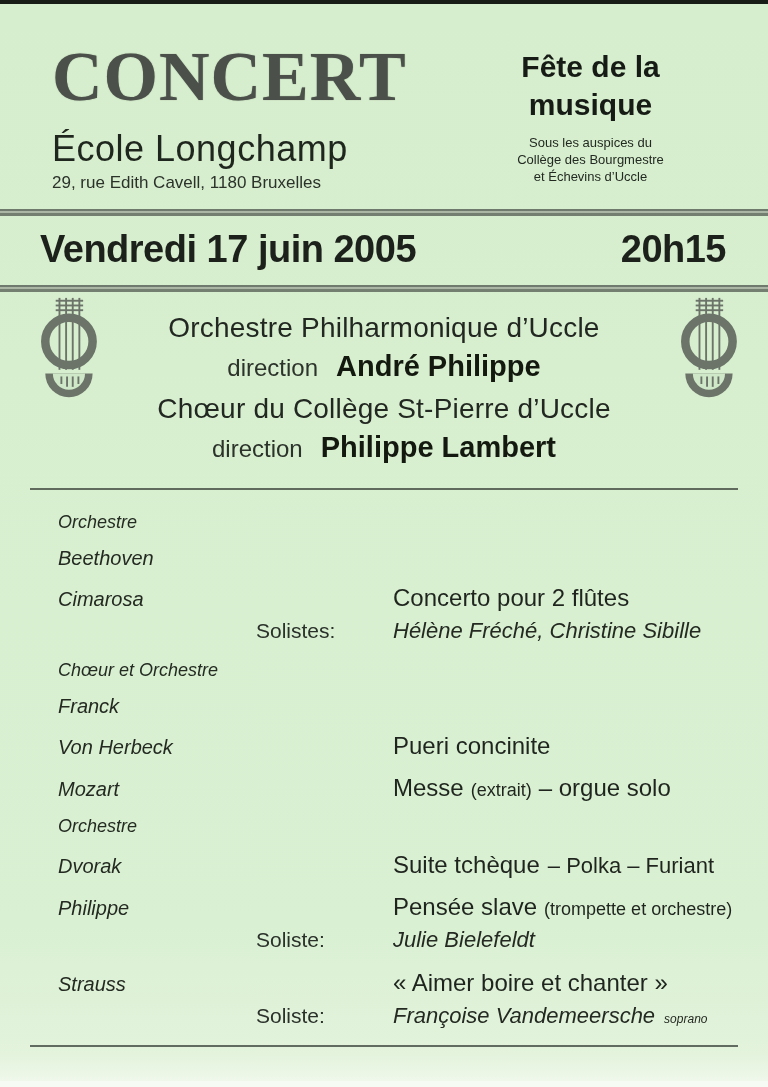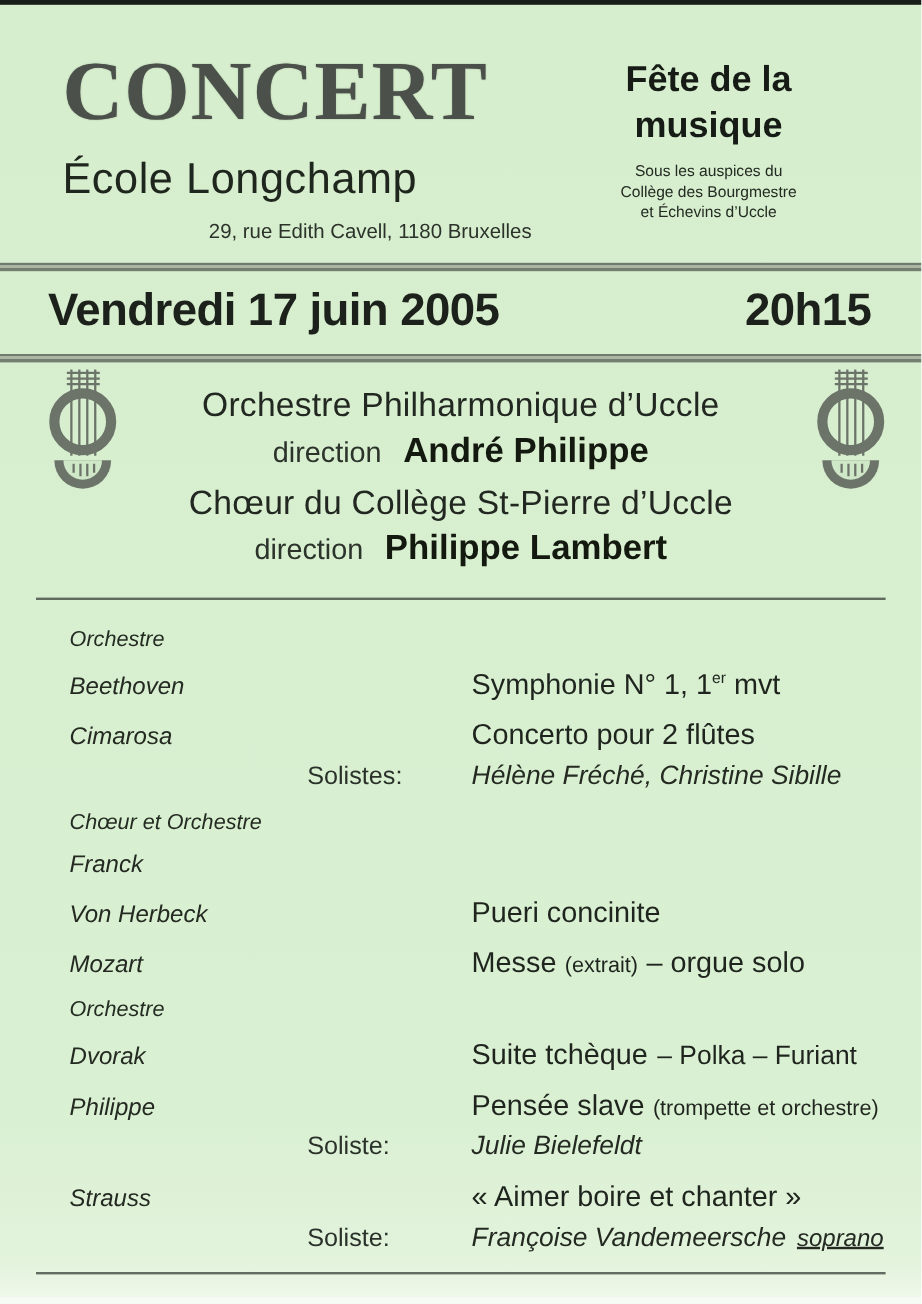--- a/index.html
+++ b/index.html
@@ -15,21 +15,21 @@
   
   header{display:flex;padding:42px 30px 0 52px;}
   .h-left{width:57%;}
   .title{
     font-family:"Liberation Serif",serif;
     font-size:70px;line-height:1;margin:0;
     font-weight:600;color:#4b514a;letter-spacing:1px;
     text-shadow:0 0 1px rgba(60,66,58,.55);
   }
   .venue{font-size:36px;margin-top:16px;color:#1f261d;letter-spacing:.5px;}
-  .addr{font-size:17px;margin-top:13px;color:#2b322a;text-align:right;}
+  .addr{font-size:17px;margin-top:3px;color:#2b322a;}
   .h-right{flex:1;text-align:center;padding-top:6px;}
   .event{font-weight:bold;font-size:30px;line-height:1.25;color:#161c15;}
   .auspices{font-size:13px;line-height:1.3;margin-top:12px;color:#232a22;}
   
   .band{
     height:7px;margin:0;
     background:linear-gradient(to bottom,#5d655c 0,#5d655c 2px,#a3ac9c 2px,#a3ac9c 4px,#626a60 4px,#626a60 7px);
     opacity:.85;
   }
   .band.first{margin-top:16px;}
@@ -55,21 +55,21 @@
   .row{display:grid;grid-template-columns:198px 137px 1fr;align-items:baseline;margin-bottom:14px;}
   .row.sub{margin-top:-8px;margin-bottom:16px;}
   .composer{font-style:italic;font-size:20px;color:#242a22;}
   .sol-label{font-size:21px;color:#2a312a;}
   .work{font-size:24px;color:#1f251e;}
   .work .small{font-size:18px;margin-left:7px;}
   .work .tail{margin-left:7px;}
   .work .tail-sm{font-size:22px;margin-left:8px;}
   .work sup{font-size:13px;}
   .soloists{font-style:italic;font-size:22px;color:#242a22;}
-  .sol-suffix{font-size:20px;margin-left:9px;text-decoration:underline;}
+  .sol-suffix{font-size:12px;margin-left:9px;}
   
   .program-rule{margin-top:10px;}
   .scan-bottom{position:absolute;bottom:0;left:0;width:100%;height:6px;background:#f6fbf3;}
 </style>
 </head>
 <body>
 
 <div class="page">
   <div class="scan-top"></div>
 
@@ -153,21 +153,20 @@
 
   <div class="rule"></div>
 
   <section class="program">
 
     <div class="sec-head">Orchestre</div>
 
     <div class="row">
       <div class="composer">Beethoven</div>
       <div class="sol-label"></div>
-      <div class="work"><span>Symphonie N° 1, 1</span><sup>er</sup><span> mvt</span></div>
     </div>
 
     <div class="row">
       <div class="composer">Cimarosa</div>
       <div class="sol-label"></div>
       <div class="work">Concerto pour 2 flûtes</div>
     </div>
     <div class="row sub">
       <div></div>
       <div class="sol-label">Solistes:</div>

